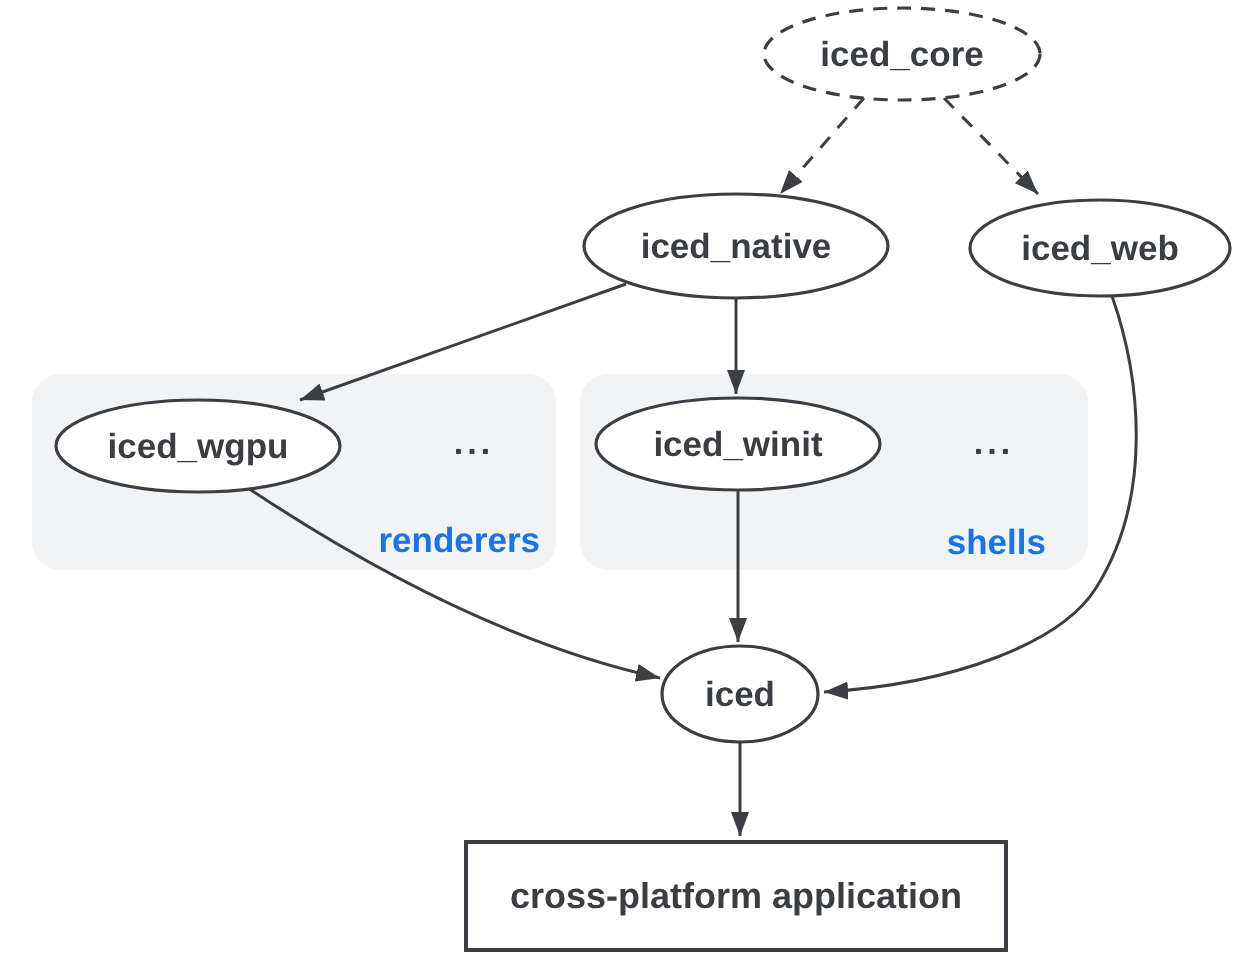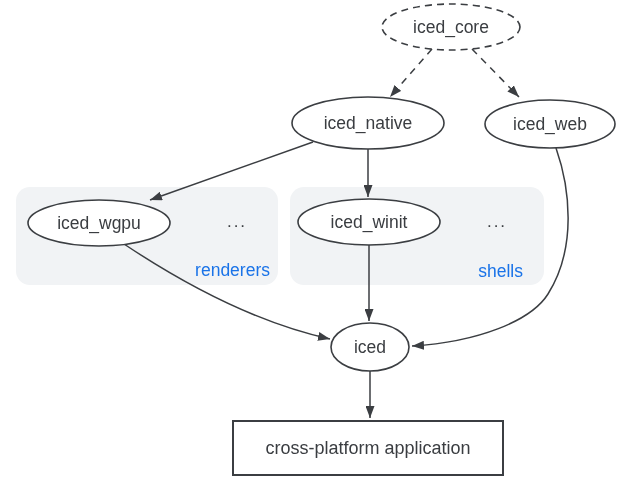--- a/index.html
+++ b/index.html
@@ -12,20 +12,21 @@
   }
   * { box-sizing: border-box; }
   html, body { margin: 0; padding: 0; background: var(--background); }
   .stage {
     position: relative;
     width: 621px;
     height: 483px;
     background: var(--background);
     font-family: "Liberation Sans", sans-serif;
     overflow: hidden;
+    font-weight: bold;
   }
   svg { display: block; }
   .group-box { fill: var(--group-fill); stroke: none; }
   .node-ellipse { fill: var(--node-fill); stroke: var(--stroke); stroke-width: 1.6; }
   .dashed-outline { stroke-dasharray: 7 5; }
   .edge { fill: none; stroke: var(--stroke); stroke-width: 1.5; }
   .edge.dashed { stroke-dasharray: 7 6; }
   .arrowhead { fill: var(--stroke); stroke: none; }
   text { fill: var(--text); }
   .node-label { font-size: 17.5px; text-anchor: middle; }

